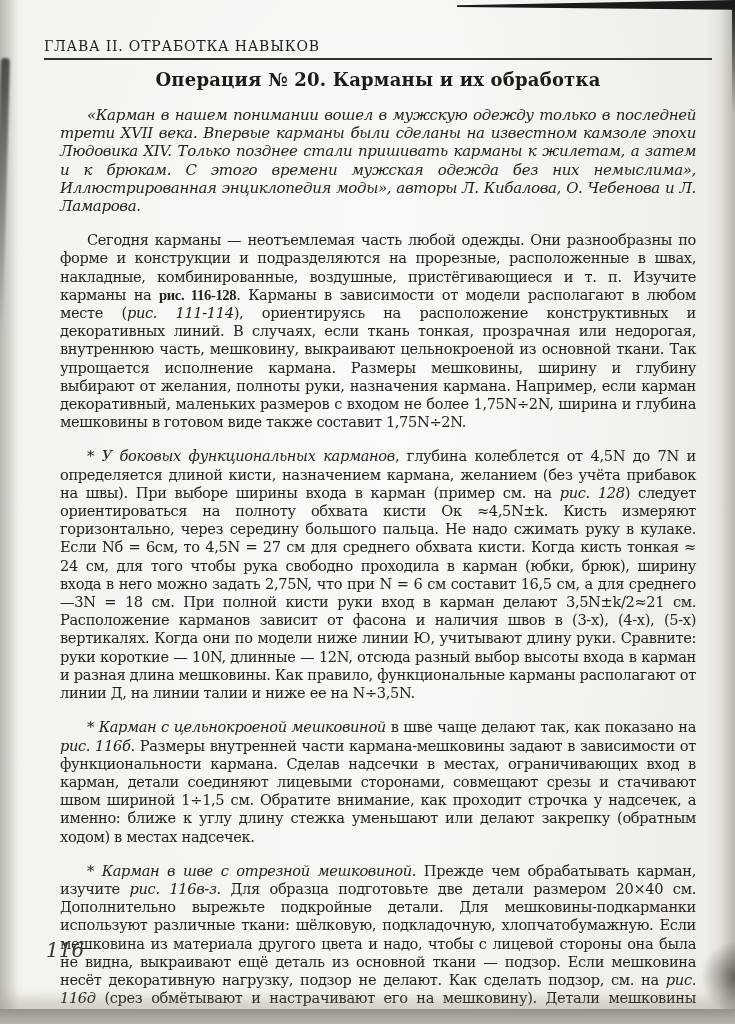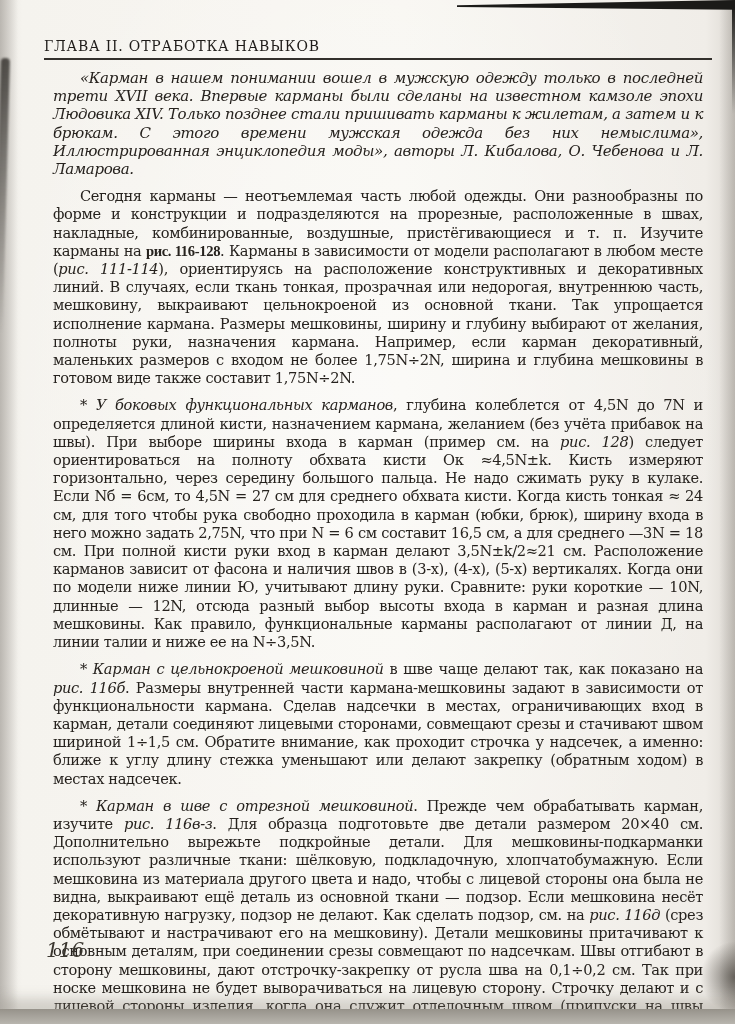--- a/index.html
+++ b/index.html
@@ -26,21 +26,21 @@
   }
   .title{
     margin:9px 0 7px 0;
     font-size:18px;font-weight:bold;text-align:center;
     color:#1d1a17;letter-spacing:0.2px;
   }
   .body-text{
     font-size:14.6px;line-height:18.2px;letter-spacing:-0.35px;
     text-align:justify;
   }
-  .para{margin:9px;text-indent:27px;}
+  .para{margin:16px;text-indent:27px;}
   .para.quote{font-style:italic;font-size:15px;}
   .it{font-style:italic;}
   .b{font-weight:bold;font-family:Liberation Serif, serif;}
   .page-number{
     position:absolute;left:46px;top:938px;
     font-style:italic;font-size:20px;color:#3a362f;
   }
   
   .artifact{position:absolute;pointer-events:none;}
   .edge-wedge-top{
@@ -77,20 +77,21 @@
 </style>
 </head>
 <body>
 
 <div class="scan">
 
   <div class="page-content">
     <div class="running-head">
       <span>ГЛАВА II. ОТРАБОТКА НАВЫКОВ</span>
     </div>
+    <h1 class="title">Операция № 20. Карманы и их обработка</h1>
     <div class="body-text">
         <p class="para quote"><span class="it">«Карман в нашем понимании вошел в мужскую одежду только в последней трети XVII века. Впервые карманы были сделаны на известном камзоле эпохи Людовика XIV. Только позднее стали пришивать карманы к жилетам, а затем и к брюкам. С этого времени мужская одежда без них немыслима», Иллюстрированная энциклопедия моды», авторы Л. Кибалова, О. Чебенова и Л. Ламарова.</span></p>
         <p class="para"><span>Сегодня карманы — неотъемлемая часть любой одежды. Они разнообразны по форме и конструкции и подразделяются на прорезные, расположенные в швах, накладные, комбинированные, воздушные, пристёгивающиеся и т. п. Изучите карманы на </span><span class="b">рис. 116-128</span><span>. Карманы в зависимости от модели располагают в любом месте (</span><span class="it">рис. 111-114</span><span>), ориентируясь на расположение конструктивных и декоративных линий. В случаях, если ткань тонкая, прозрачная или недорогая, внутреннюю часть, мешковину, выкраивают цельнокроеной из основной ткани. Так упрощается исполнение кармана. Размеры мешковины, ширину и глубину выбирают от желания, полноты руки, назначения кармана. Например, если карман декоративный, маленьких размеров с входом не более 1,75N÷2N, ширина и глубина мешковины в готовом виде также составит 1,75N÷2N.</span></p>
         <p class="para"><span class="it">* У боковых функциональных карманов</span><span>, глубина колеблется от 4,5N до 7N и определяется длиной кисти, назначением кармана, желанием (без учёта прибавок на швы). При выборе ширины входа в карман (пример см. на </span><span class="it">рис. 128</span><span>) следует ориентироваться на полноту обхвата кисти Ок ≈4,5N±k. Кисть измеряют горизонтально, через середину большого пальца. Не надо сжимать руку в кулаке. Если Nб = 6см, то 4,5N = 27 см для среднего обхвата кисти. Когда кисть тонкая ≈ 24 см, для того чтобы рука свободно проходила в карман (юбки, брюк), ширину входа в него можно задать 2,75N, что при N = 6 см составит 16,5 см, а для среднего —3N = 18 см. При полной кисти руки вход в карман делают 3,5N±k/2≈21 см. Расположение карманов зависит от фасона и наличия швов в (3-х), (4-х), (5-х) вертикалях. Когда они по модели ниже линии Ю, учитывают длину руки. Сравните: руки короткие — 10N, длинные — 12N, отсюда разный выбор высоты входа в карман и разная длина мешковины. Как правило, функциональные карманы располагают от линии Д, на линии талии и ниже ее на N÷3,5N.</span></p>
         <p class="para"><span class="it">* Карман с цельнокроеной мешковиной</span><span> в шве чаще делают так, как показано на </span><span class="it">рис. 116б</span><span>. Размеры внутренней части кармана-мешковины задают в зависимости от функциональности кармана. Сделав надсечки в местах, ограничивающих вход в карман, детали соединяют лицевыми сторонами, совмещают срезы и стачивают швом шириной 1÷1,5 см. Обратите внимание, как проходит строчка у надсечек, а именно: ближе к углу длину стежка уменьшают или делают закрепку (обратным ходом) в местах надсечек.</span></p>
         <p class="para"><span class="it">* Карман в шве с отрезной мешковиной</span><span>. Прежде чем обрабатывать карман, изучите </span><span class="it">рис. 116в-з</span><span>. Для образца подготовьте две детали размером 20×40 см. Дополнительно вырежьте подкройные детали. Для мешковины-подкарманки используют различные ткани: шёлковую, подкладочную, хлопчатобумажную. Если мешковина из материала другого цвета и надо, чтобы с лицевой стороны она была не видна, выкраивают ещё деталь из основной ткани — подзор. Если мешковина несёт декоративную нагрузку, подзор не делают. Как сделать подзор, см. на </span><span class="it">рис. 116д</span><span> (срез обмётывают и настрачивают его на мешковину). Детали мешковины притачивают к основным деталям, при соединении срезы совмещают по надсечкам. Швы отгибают в сторону мешковины, дают отстрочку-закрепку от русла шва на 0,1÷0,2 см. Так при носке мешковина не будет выворачиваться на лицевую сторону. Строчку делают и с лицевой стороны изделия, когда она служит отделочным швом (припуски на швы отгибают в сторону основной ткани). Частоту соединительной строчки ближе к углу уменьшают, иглу оставляют в нижнем положении, в точках (1, 2) (в углах надсечек), лапку поднимают, детали разворачивают и расправляют. После этого продолжают соединение мешковин до другой надсечки, где операция повторяется. Далее все срезы мешковин и основных деталей обрабатывают швом «зигзаг», приутюживают и оставляют остыть.</span></p>
       </div>
   </div>
 
   <div class="page-number">116</div>

